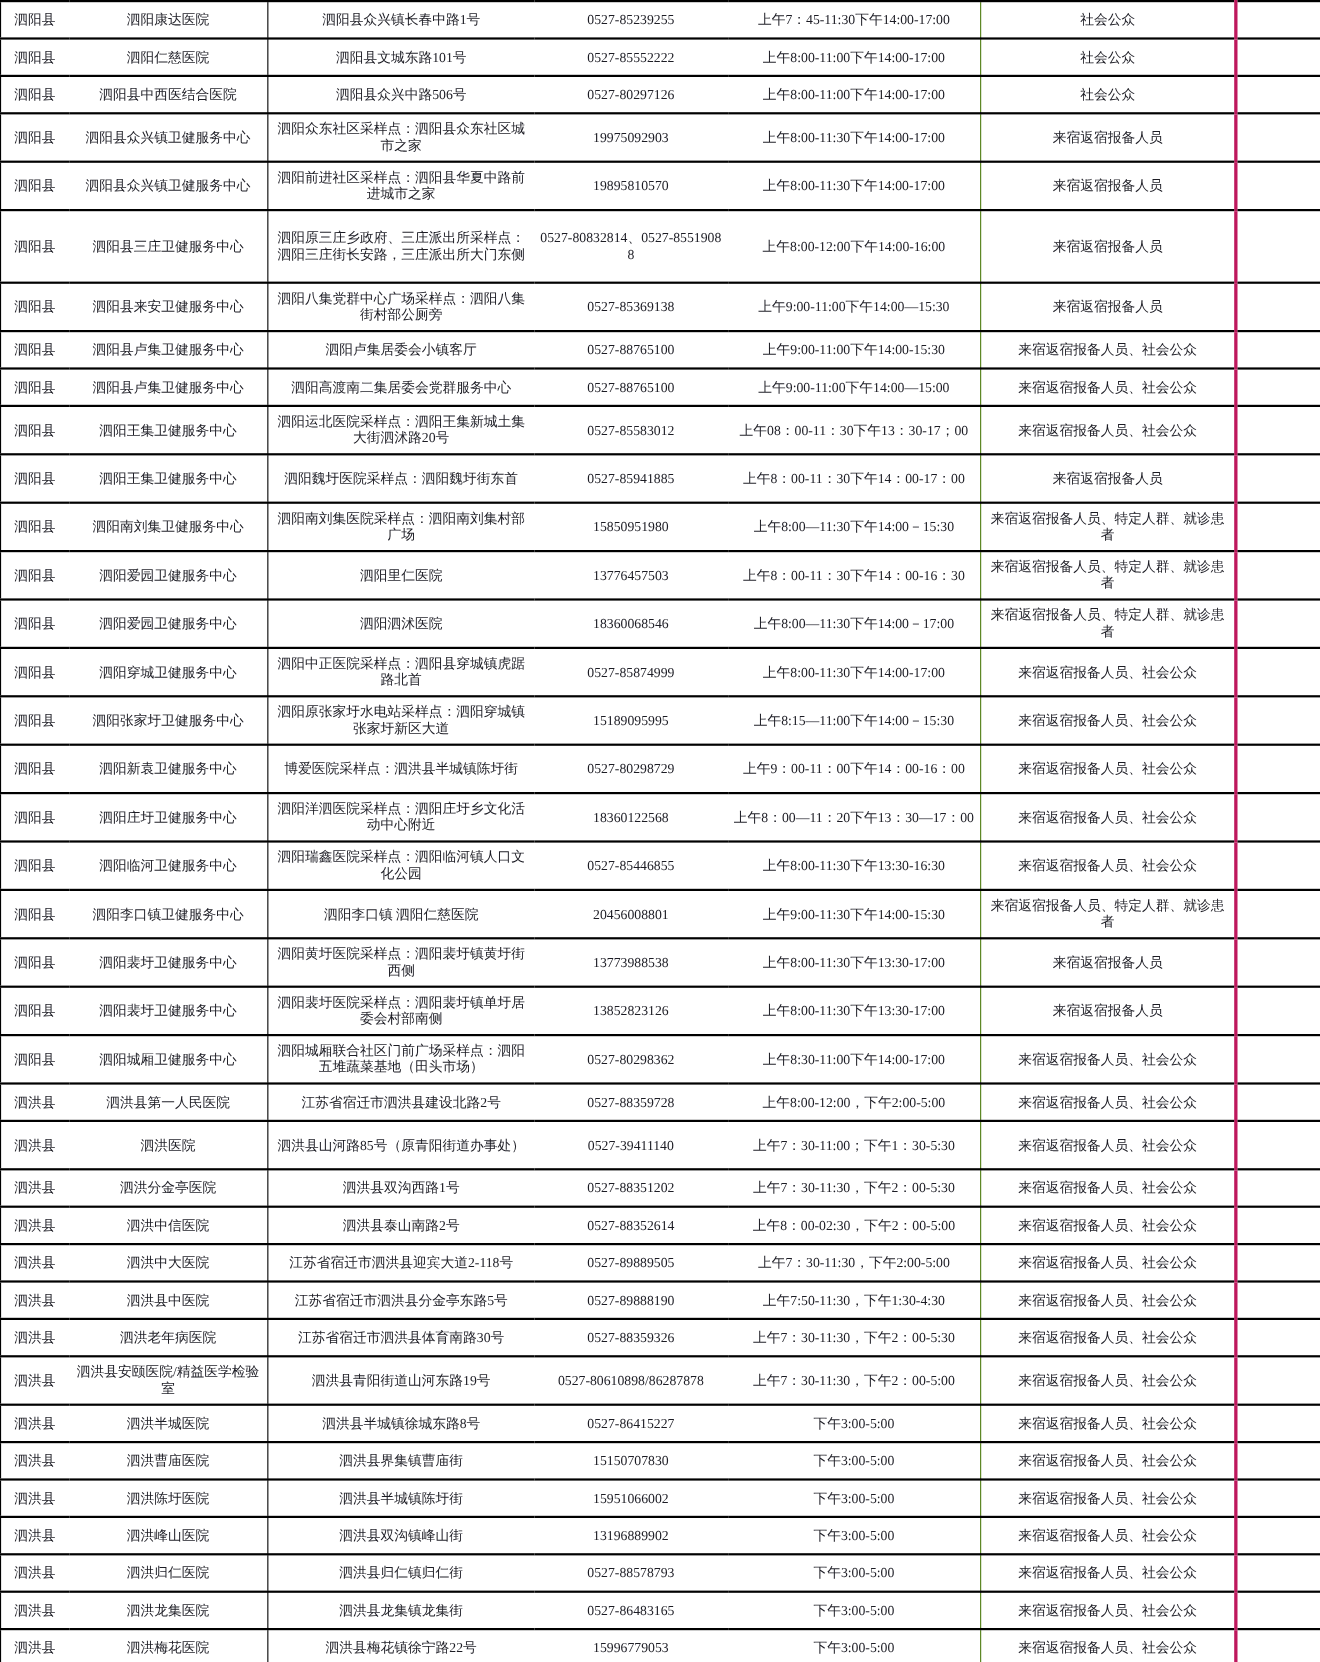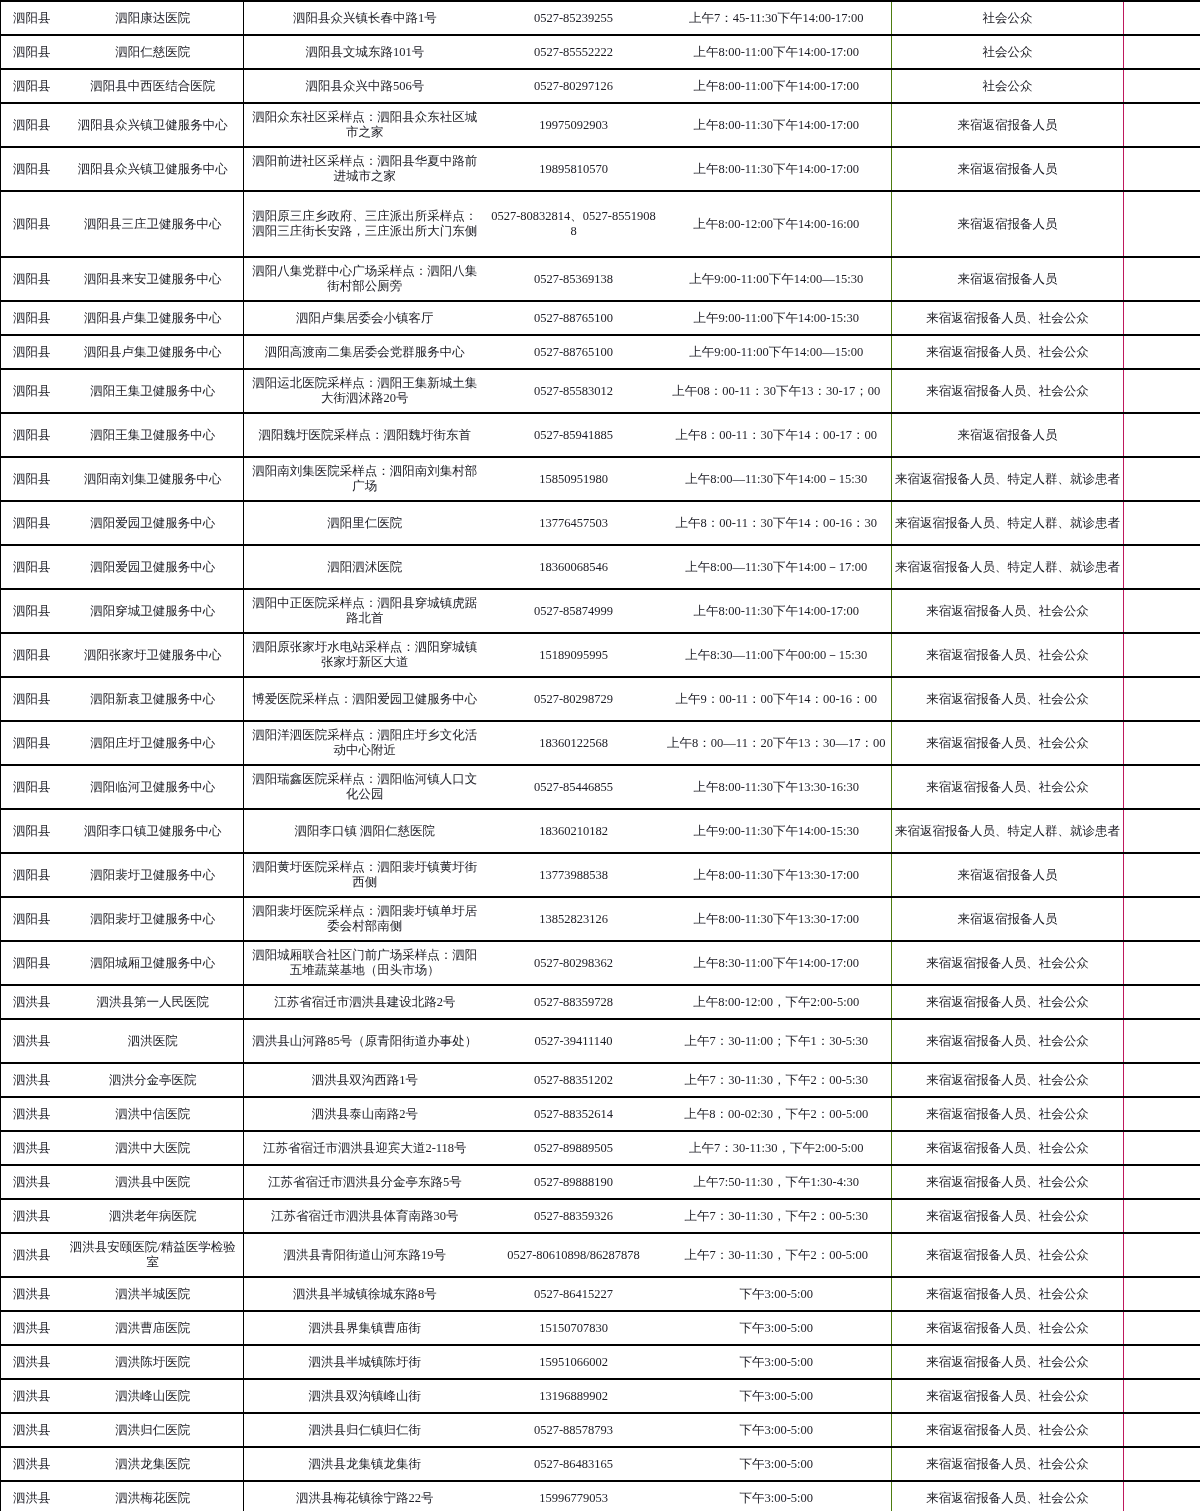--- a/index.html
+++ b/index.html
@@ -31,21 +31,21 @@
   col.c-county{width:62px;}
   col.c-name{width:181px;}
   col.c-address{width:242px;}
   col.c-phone{width:176px;}
   col.c-hours{width:230px;}
   col.c-audience{width:232px;}
   col.c-notes{width:77px;}
   
   td.col-name{border-right:1px solid #000;}
   td.col-hours{border-right:1px solid #4d7c0f;}
-  td.col-audience{border-right:1px solid #be185d;}
+  td.col-audience{border-right:3px solid #be185d;}
   td.col-county{font-weight:normal;}
   
   table.sites tr{height:34px;}
   
   table.sites tr:nth-child(4),
   table.sites tr:nth-child(5),
   table.sites tr:nth-child(7),
   table.sites tr:nth-child(10),
   table.sites tr:nth-child(11),
   table.sites tr:nth-child(12),
@@ -212,28 +212,28 @@
         <td class="col-phone">0527-85874999</td>
         <td class="col-hours">上午8:00-11:30下午14:00-17:00</td>
         <td class="col-audience">来宿返宿报备人员、社会公众</td>
         <td class="col-notes"></td>
       </tr>
       <tr>
         <td class="col-county">泗阳县</td>
         <td class="col-name">泗阳张家圩卫健服务中心</td>
         <td class="col-address">泗阳原张家圩水电站采样点：泗阳穿城镇张家圩新区大道</td>
         <td class="col-phone">15189095995</td>
-        <td class="col-hours">上午8:30—11:00下午00:00－15:30</td>
+        <td class="col-hours">上午8:15—11:00下午14:00－15:30</td>
         <td class="col-audience">来宿返宿报备人员、社会公众</td>
         <td class="col-notes"></td>
       </tr>
       <tr>
         <td class="col-county">泗阳县</td>
         <td class="col-name">泗阳新袁卫健服务中心</td>
-        <td class="col-address">博爱医院采样点：泗阳爱园卫健服务中心</td>
+        <td class="col-address">博爱医院采样点：泗洪县半城镇陈圩街</td>
         <td class="col-phone">0527-80298729</td>
         <td class="col-hours">上午9：00-11：00下午14：00-16：00</td>
         <td class="col-audience">来宿返宿报备人员、社会公众</td>
         <td class="col-notes"></td>
       </tr>
       <tr>
         <td class="col-county">泗阳县</td>
         <td class="col-name">泗阳庄圩卫健服务中心</td>
         <td class="col-address">泗阳洋泗医院采样点：泗阳庄圩乡文化活动中心附近</td>
         <td class="col-phone">18360122568</td>
@@ -247,21 +247,21 @@
         <td class="col-address">泗阳瑞鑫医院采样点：泗阳临河镇人口文化公园</td>
         <td class="col-phone">0527-85446855</td>
         <td class="col-hours">上午8:00-11:30下午13:30-16:30</td>
         <td class="col-audience">来宿返宿报备人员、社会公众</td>
         <td class="col-notes"></td>
       </tr>
       <tr>
         <td class="col-county">泗阳县</td>
         <td class="col-name">泗阳李口镇卫健服务中心</td>
         <td class="col-address">泗阳李口镇 泗阳仁慈医院</td>
-        <td class="col-phone">18360210182</td>
+        <td class="col-phone">20456008801</td>
         <td class="col-hours">上午9:00-11:30下午14:00-15:30</td>
         <td class="col-audience">来宿返宿报备人员、特定人群、就诊患者</td>
         <td class="col-notes"></td>
       </tr>
       <tr>
         <td class="col-county">泗阳县</td>
         <td class="col-name">泗阳裴圩卫健服务中心</td>
         <td class="col-address">泗阳黄圩医院采样点：泗阳裴圩镇黄圩街西侧</td>
         <td class="col-phone">13773988538</td>
         <td class="col-hours">上午8:00-11:30下午13:30-17:00</td>

